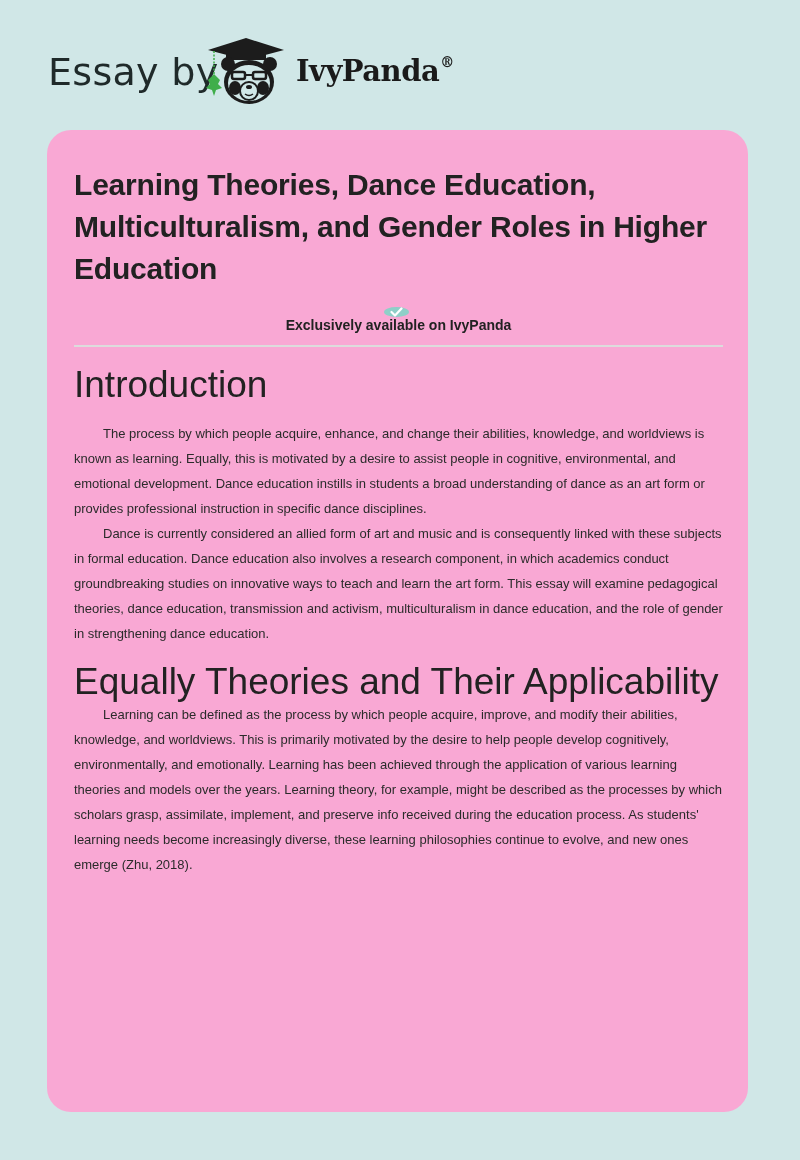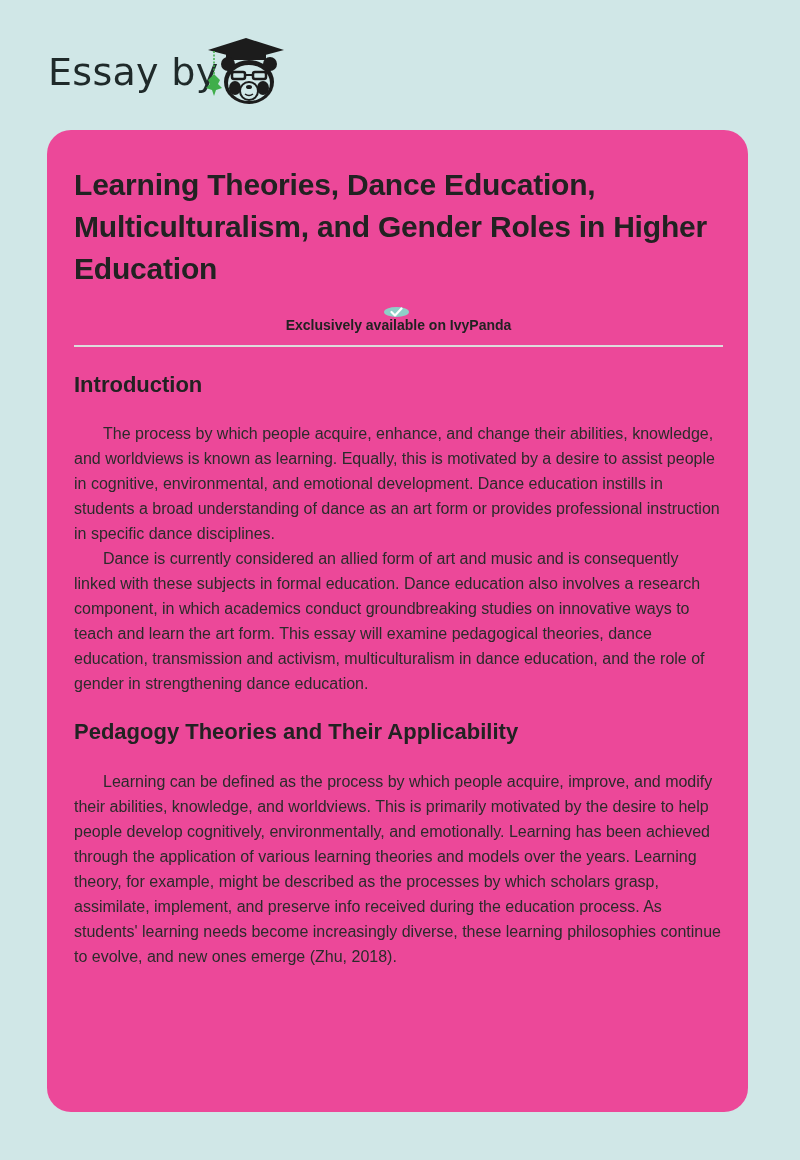--- a/index.html
+++ b/index.html
@@ -20,48 +20,48 @@
       position: absolute; left: 200px; top: 36px; width: 92px; height: 72px;
     }
     .brand {
       position: absolute; left: 296px; top: 54px;
       font-family: "DejaVu Serif", serif; font-weight: bold;
       font-size: 29px; color: #1a1a1a; letter-spacing: -0.5px;
     }
     .brand sup { font-size: 14px; vertical-align: 14px; margin-left: 1px; }
     .card {
       position: absolute; left: 47px; top: 130px; width: 701px; height: 982px;
-      background: #ec4899; border-radius: 24px;
+      background: #f9a8d4; border-radius: 24px;
     }
     .content { position: absolute; left: 27px; top: 0; width: 649px; }
     .title {
       margin-top: 34px;
       font-size: 30px; font-weight: bold; line-height: 42px; color: #222222;
       letter-spacing: -0.2px;
     }
     .badge {
       margin-top: 17px; display: flex; align-items: center; height: 26px; flex-direction: column;
     }
     .badge-icon {
       width: 25px; height: 25px; border-radius: 50%; background: #8fcfc8;
       display: flex; align-items: center; justify-content: center; margin-right: 5px;
     }
     .badge-text { font-size: 14px; font-weight: bold; color: #222222; }
     .divider { margin-top: 12px; height: 2px; background: #dcdcdc; width: 649px; }
     h2 {
-      font-size: 22px; font-weight: bold; color: #222222; line-height: 36px;
+      font-size: 37px; font-weight: normal; color: #222222; line-height: 36px;
     }
     .h-intro { margin-top: 20px; }
     .h-ped { margin-top: 18px; }
     p {
-      font-size: 16px; line-height: 25px; color: #2b2b2b; text-indent: 29px;
+      font-size: 13px; line-height: 25px; color: #2b2b2b; text-indent: 29px;
     }
     .p1 { margin-top: 18px; }
     .p2 { }
-    .p3 { margin-top: 19px; }
+    .p3 { margin-top: 2px; }
   </style>
 </head>
 <body>
 
 <div class="header">
   <span class="essay-by">Essay by</span>
   <div class="logo-icon">
     <svg width="92" height="72" viewBox="0 0 92 72">
 
       <polygon points="8,14 46,2 84,14 46,24" fill="#1c1c1c"></polygon>
@@ -82,20 +82,21 @@
       <line x1="45" y1="39" x2="53" y2="39" stroke="#1c1c1c" stroke-width="2"></line>
 
       <ellipse cx="35" cy="52" rx="6" ry="7" fill="#1c1c1c"></ellipse>
       <ellipse cx="63" cy="52" rx="6" ry="7" fill="#1c1c1c"></ellipse>
 
       <ellipse cx="49" cy="55" rx="9" ry="9" fill="none" stroke="#1c1c1c" stroke-width="2"></ellipse>
       <ellipse cx="49" cy="51" rx="3" ry="2" fill="#1c1c1c"></ellipse>
       <path d="M45,58 Q49,61 53,58" fill="none" stroke="#1c1c1c" stroke-width="1.5"></path>
     </svg>
   </div>
+  <span class="brand"><span>IvyPanda</span><sup>®</sup></span>
 </div>
 
 <div class="card">
   <div class="content">
     <h1 class="title">Learning Theories, Dance Education, Multiculturalism, and Gender Roles in Higher Education</h1>
 
     <div class="badge">
       <span class="badge-icon">
         <svg width="13" height="10" viewBox="0 0 13 10">
           <path d="M1.5,5 L5,8.5 L11.5,1.5" fill="none" stroke="#ffffff" stroke-width="2.2" stroke-linecap="round" stroke-linejoin="round"></path>
@@ -103,16 +104,16 @@
       </span>
       <span class="badge-text">Exclusively available on IvyPanda</span>
     </div>
 
     <div class="divider"></div>
 
     <h2 class="h-intro">Introduction</h2>
     <p class="p1">The process by which people acquire, enhance, and change their abilities, knowledge, and worldviews is known as learning. Equally, this is motivated by a desire to assist people in cognitive, environmental, and emotional development. Dance education instills in students a broad understanding of dance as an art form or provides professional instruction in specific dance disciplines.</p>
     <p class="p2">Dance is currently considered an allied form of art and music and is consequently linked with these subjects in formal education. Dance education also involves a research component, in which academics conduct groundbreaking studies on innovative ways to teach and learn the art form. This essay will examine pedagogical theories, dance education, transmission and activism, multiculturalism in dance education, and the role of gender in strengthening dance education.</p>
 
-    <h2 class="h-ped">Pedagogy Theories and Their Applicability</h2>
+    <h2 class="h-ped">Equally Theories and Their Applicability</h2>
     <p class="p3">Learning can be defined as the process by which people acquire, improve, and modify their abilities, knowledge, and worldviews. This is primarily motivated by the desire to help people develop cognitively, environmentally, and emotionally. Learning has been achieved through the application of various learning theories and models over the years. Learning theory, for example, might be described as the processes by which scholars grasp, assimilate, implement, and preserve info received during the education process. As students' learning needs become increasingly diverse, these learning philosophies continue to evolve, and new ones emerge (Zhu, 2018).</p>
   </div>
 </div>
 
 </body></html>

